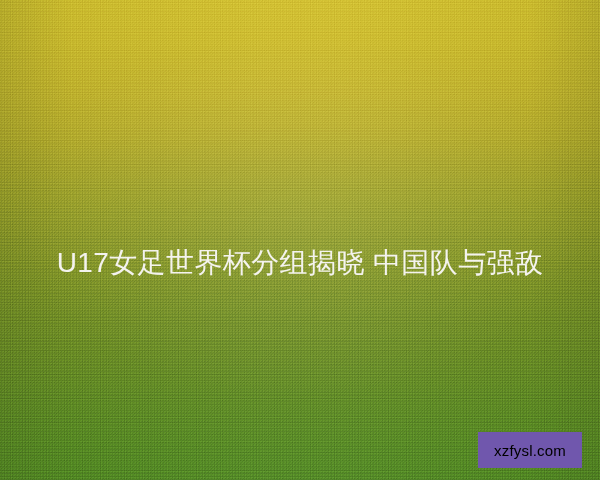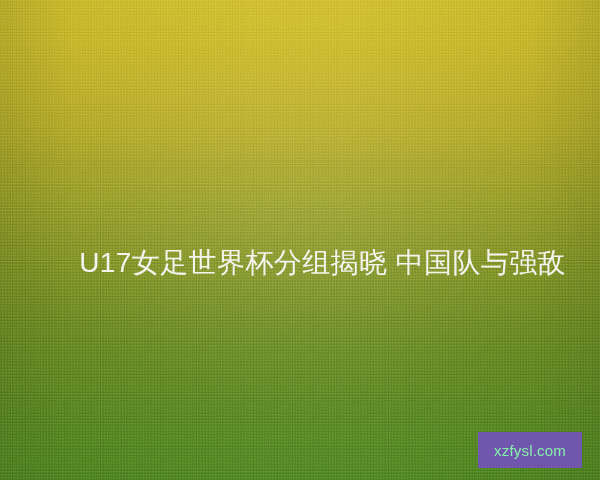--- a/index.html
+++ b/index.html
@@ -86,21 +86,21 @@
       repeating-linear-gradient(0deg,   rgba(255,255,255,0.10) 0 1px, rgba(0,0,0,0.10) 1px 2px),
       repeating-linear-gradient(90deg,  rgba(0,0,0,0.10) 0 1px, rgba(255,255,255,0.08) 1px 2px);
   }
 
   
   .headline {
     position: absolute;
     left: 0;
     right: 0;
     top: 203px;
-    text-align: right;
+    text-align: center;
     color: #f4f3ee;
     font-size: 28px;
     line-height: 40px;
     letter-spacing: 0.4px;
     font-weight: 400;
     padding: 0 34px;
     box-sizing: border-box;
     white-space: pre-line;
     text-rendering: optimizeLegibility;
   }
@@ -112,21 +112,21 @@
     top: 432px;
     width: 104px;
     height: 36px;
     background: #7057ad;
     display: flex;
     align-items: center;
     justify-content: center;
   }
 
   .watermark-text {
-    color: #86efac;
+    color: #000000;
     font-size: 15px;
     letter-spacing: 0.2px;
     font-weight: 400;
     line-height: 1;
   }
 </style>
 </head>
 <body>
 
 <div id="stage">

